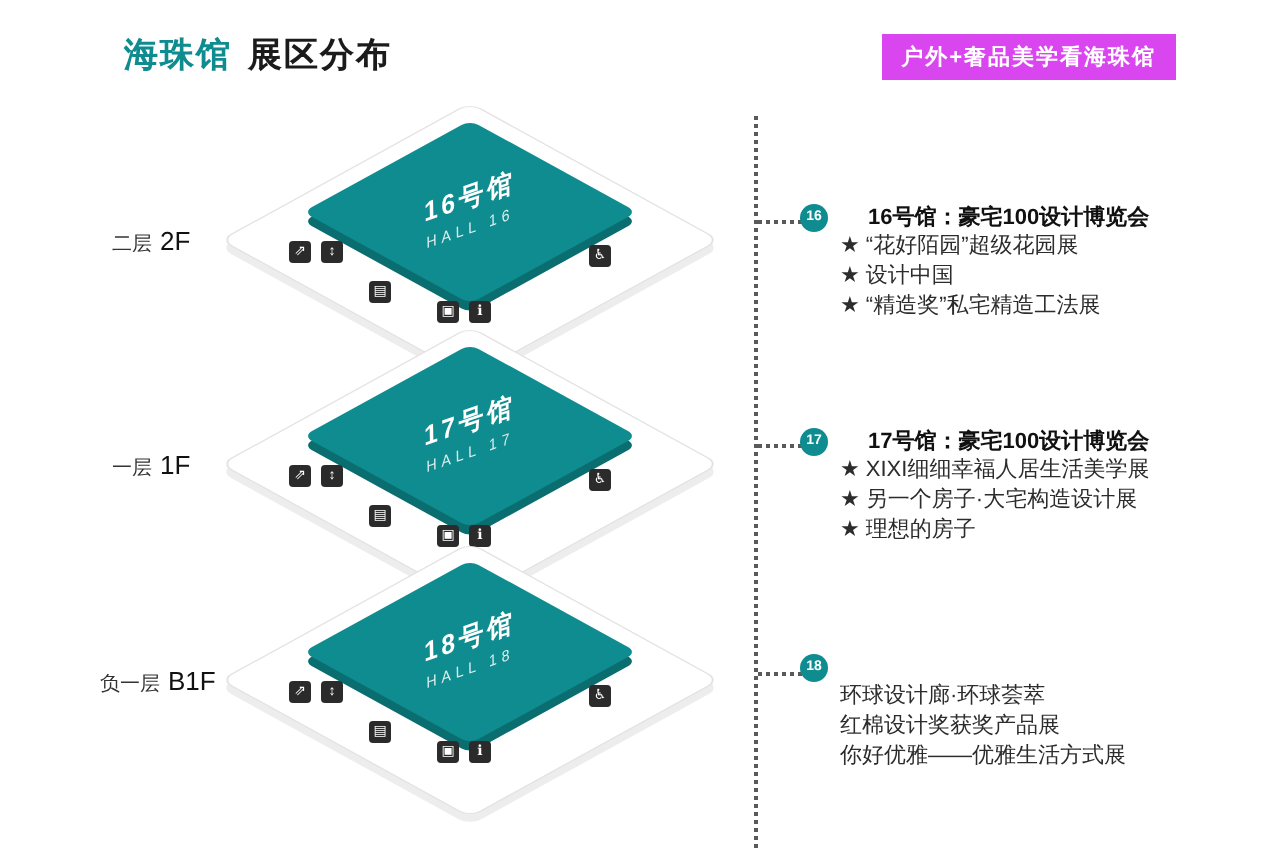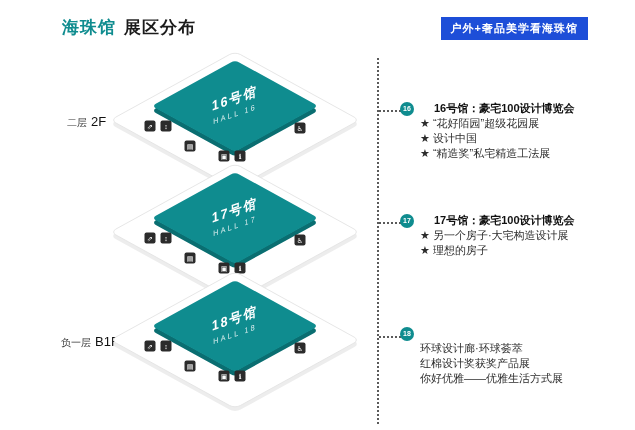--- a/index.html
+++ b/index.html
@@ -8,27 +8,27 @@
     font-family:"Liberation Sans","DejaVu Sans",sans-serif;
     position:relative;color:#1f1f1f;
   }
   .stage{position:absolute;left:0;top:0;width:614px;height:430px;}
 
   
   .title{position:absolute;left:62px;top:16px;font-size:17px;font-weight:bold;letter-spacing:1px;}
   .title .main{color:#0f8c8f;margin-right:8px;}
   .title .sub{color:#1b1b1b;}
   .corner-badge{
-    position:absolute;right:26px;top:17px;background:#1d4ed8;color:#fff;
+    position:absolute;right:26px;top:17px;background:#d946ef;color:#fff;
     font-size:11px;font-weight:bold;padding:4px 10px;letter-spacing:1px;
   }
 
   
   .floor-label{position:absolute;width:70px;white-space:nowrap;}
-  .floor-label .cn{font-size:10px;color:#333;margin-right:4px;margin-left:11px;}
+  .floor-label .cn{font-size:10px;color:#333;margin-right:4px;}
   .floor-label .en{font-size:13px;font-weight:normal;color:#111;}
 
   .plate{
     position:absolute;width:175px;height:175px;background:#ffffff;
     border:1px solid #e3e3e3;border-radius:8px;
     box-shadow:5px 5px 0 rgba(0,0,0,0.07);
     transform:translate(-50%,-50%) scaleY(0.55) rotate(45deg);
   }
   .hall{
     position:absolute;width:118px;height:118px;background:#0f8c8f;
@@ -86,20 +86,23 @@
     <span class="hn">16号馆</span>
     <span class="he">HALL 16</span>
   </div>
   <span class="picon" style="left:150px;top:126px">⇗</span>
   <span class="picon" style="left:166px;top:126px">↕</span>
   <span class="picon" style="left:190px;top:146px">▤</span>
   <span class="picon" style="left:224px;top:156px">▣</span>
   <span class="picon" style="left:240px;top:156px">ℹ</span>
   <span class="picon" style="left:300px;top:128px">♿</span>
 
+  <div class="floor-label" style="left:56px;top:224px">
+    <span class="cn">一层</span><span class="en">1F</span>
+  </div>
   <div class="plate" style="left:235px;top:232px"></div>
   <div class="hall" style="left:235px;top:218px"></div>
   <div class="hall-text" style="left:235px;top:216px">
     <span class="hn">17号馆</span>
     <span class="he">HALL 17</span>
   </div>
   <span class="picon" style="left:150px;top:238px">⇗</span>
   <span class="picon" style="left:166px;top:238px">↕</span>
   <span class="picon" style="left:190px;top:258px">▤</span>
   <span class="picon" style="left:224px;top:268px">▣</span>
@@ -130,20 +133,21 @@
     <div class="aline">★ “花好陌园”超级花园展</div>
     <div class="aline">★ 设计中国</div>
     <div class="aline">★ “精造奖”私宅精造工法展</div>
   </div>
 
   <div class="anno" style="top:213px">
     <div class="head">
       <span class="dotbadge">17</span>
       <span class="atitle">17号馆：豪宅100设计博览会</span>
     </div>
+    <div class="aline">★ XIXI细细幸福人居生活美学展</div>
     <div class="aline">★ 另一个房子·大宅构造设计展</div>
     <div class="aline">★ 理想的房子</div>
   </div>
 
   <div class="anno" style="top:327px">
     <div class="head">
       <span class="dotbadge">18</span>
     </div>
     <div class="aline">环球设计廊·环球荟萃</div>
     <div class="aline">红棉设计奖获奖产品展</div>

